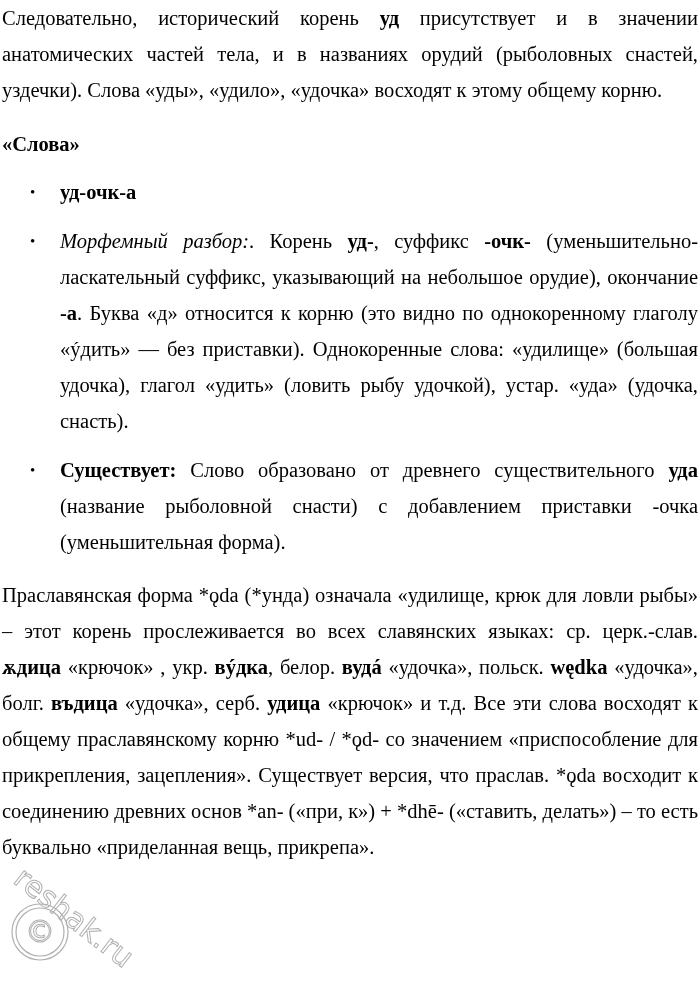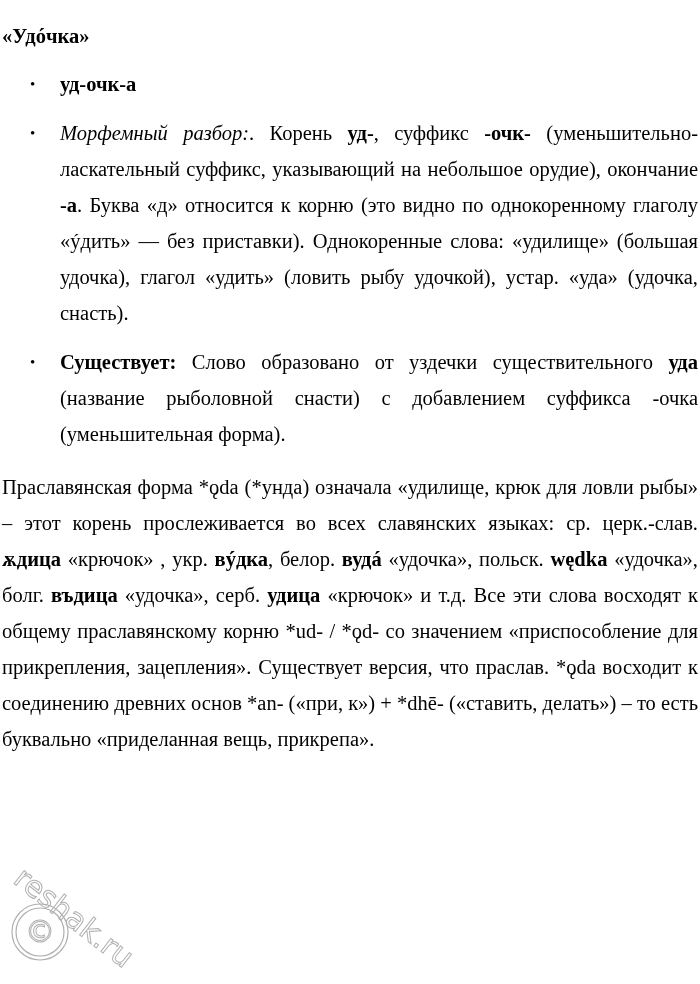--- a/index.html
+++ b/index.html
@@ -66,35 +66,36 @@
     width: 170px;
     height: 122px;
     pointer-events: none;
   }
 </style>
 </head>
 <body>
 
 <div class="doc">
 
+  <p class="para p1"><span>Следовательно, исторический корень </span><b>уд</b><span> присутствует и в значении анатомических частей тела, и в названиях орудий (рыболовных снастей, уздечки). Слова «уды», «удило», «удочка» восходят к этому общему корню.</span></p>
 
-  <p class="heading">«Удóчка»</p>
+  <p class="heading">«Слова»</p>
 
   <ul class="list">
     <li>
       <span class="bullet">•</span>
       <b>уд-очк-а</b>
     </li>
     <li>
       <span class="bullet">•</span>
       <i>Морфемный разбор:</i><span>. Корень </span><b>уд-</b><span>, суффикс </span><b>-очк-</b><span> (уменьшительно-ласкательный суффикс, указывающий на небольшое орудие), окончание </span><b>-а</b><span>. Буква «д» относится к корню (это видно по однокоренному глаголу «ýдить» — без приставки). Однокоренные слова: «удилище» (большая удочка), глагол «удить» (ловить рыбу удочкой), устар. «уда» (удочка, снасть).</span>
     </li>
     <li>
       <span class="bullet">•</span>
-      <b>Существует:</b><span> Слово образовано от уздечки существительного </span><b>уда</b><span> (название рыболовной снасти) с добавлением суффикса -очка (уменьшительная форма).</span>
+      <b>Существует:</b><span> Слово образовано от древнего существительного </span><b>уда</b><span> (название рыболовной снасти) с добавлением приставки -очка (уменьшительная форма).</span>
     </li>
   </ul>
 
   <p class="para p2"><span>Праславянская форма *ǫda (*унда) означала «удилище, крюк для ловли рыбы» – этот корень прослеживается во всех славянских языках: ср. церк.-слав. </span><b>ѫдица</b><span> «крючок» , укр. </span><b>вýдка</b><span>, белор. </span><b>вудá</b><span> «удочка», польск. </span><b>wędka</b><span> «удочка», болг. </span><b>въдица</b><span> «удочка», серб. </span><b>удица</b><span> «крючок» и т.д. Все эти слова восходят к общему праславянскому корню *ud- / *ǫd- со значением «приспособление для прикрепления, зацепления». Существует версия, что праслав. *ǫda восходит к соединению древних основ *an- («при, к») + *dhē- («ставить, делать») – то есть буквально «приделанная вещь, прикрепа».</span></p>
 
 </div>
 
 <svg class="watermark" viewBox="0 0 170 122" xmlns="http://www.w3.org/2000/svg">
   <g fill="none" stroke="#b0b0b0" stroke-width="1.2">
     <circle cx="40" cy="70" r="28"></circle>

